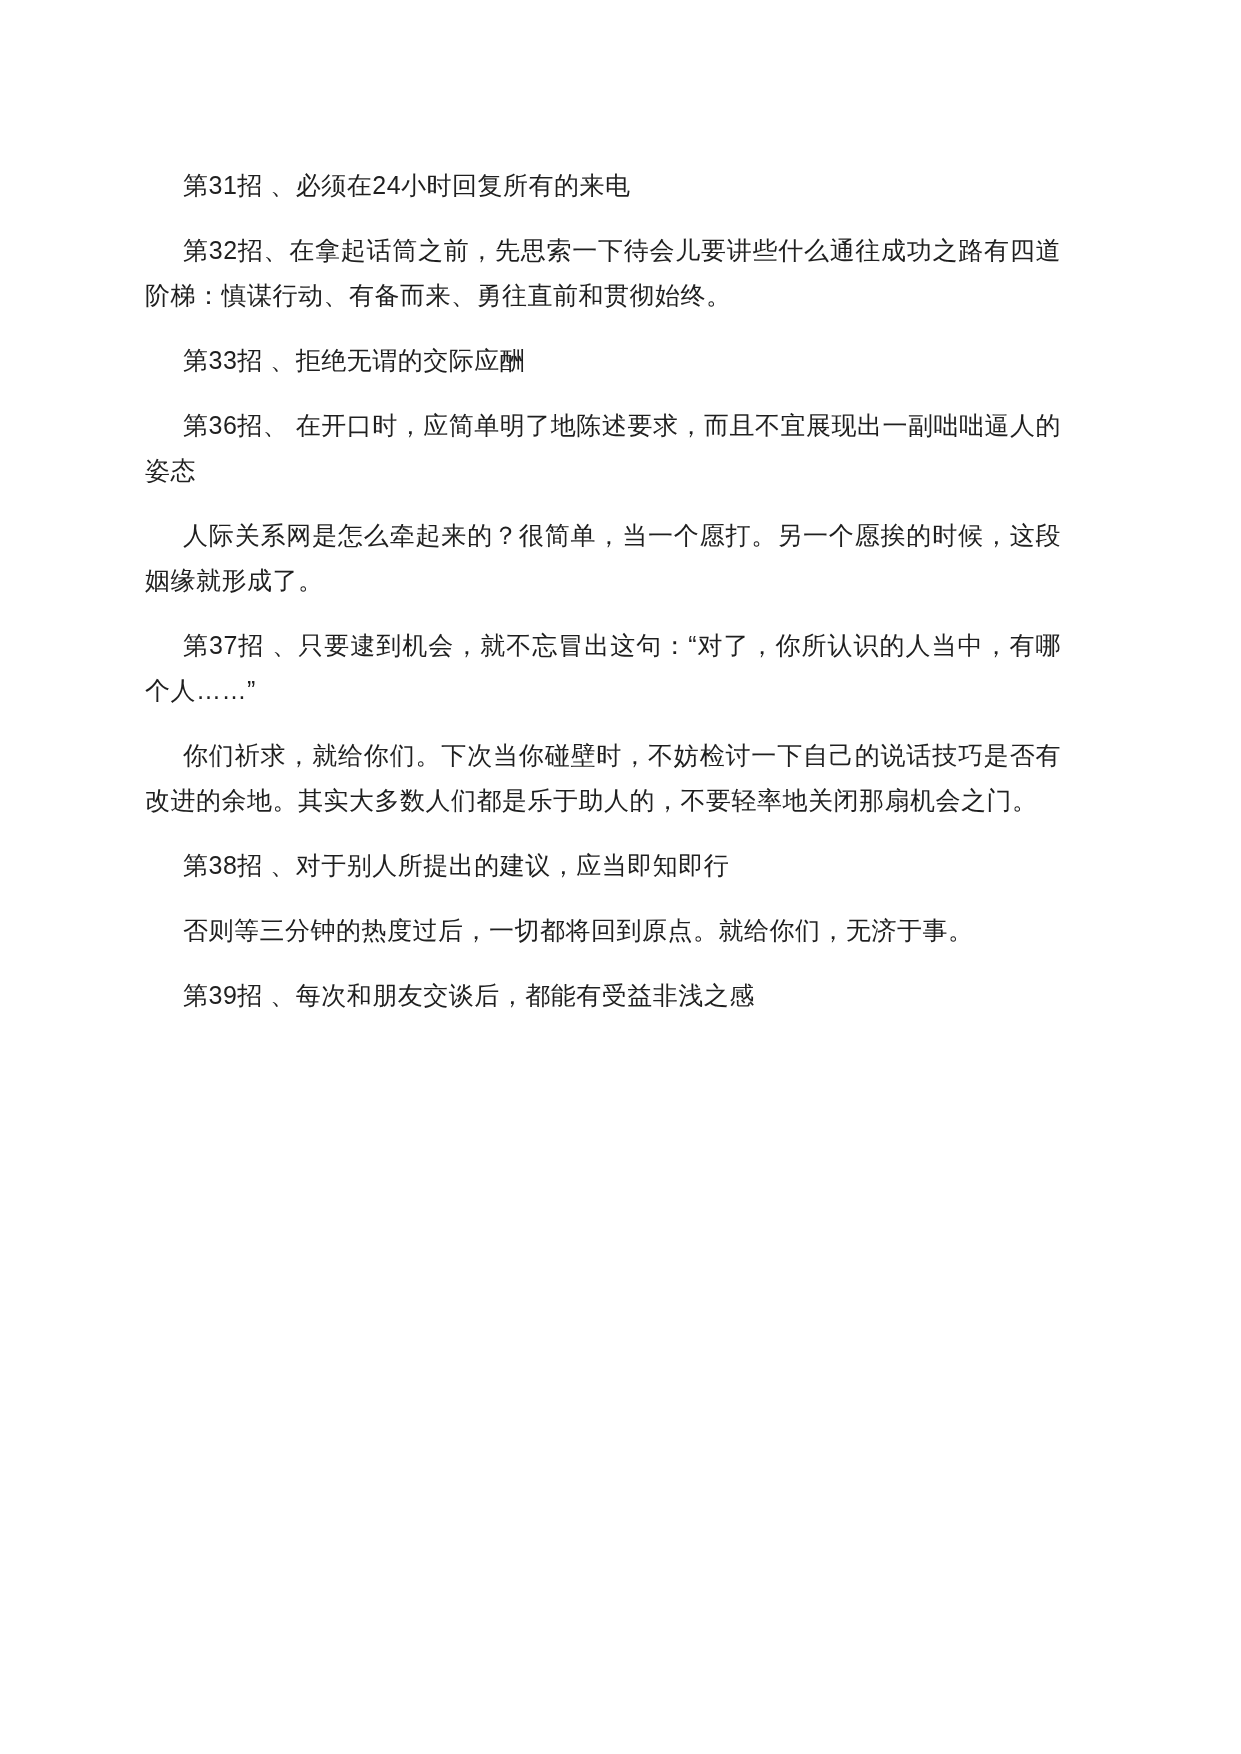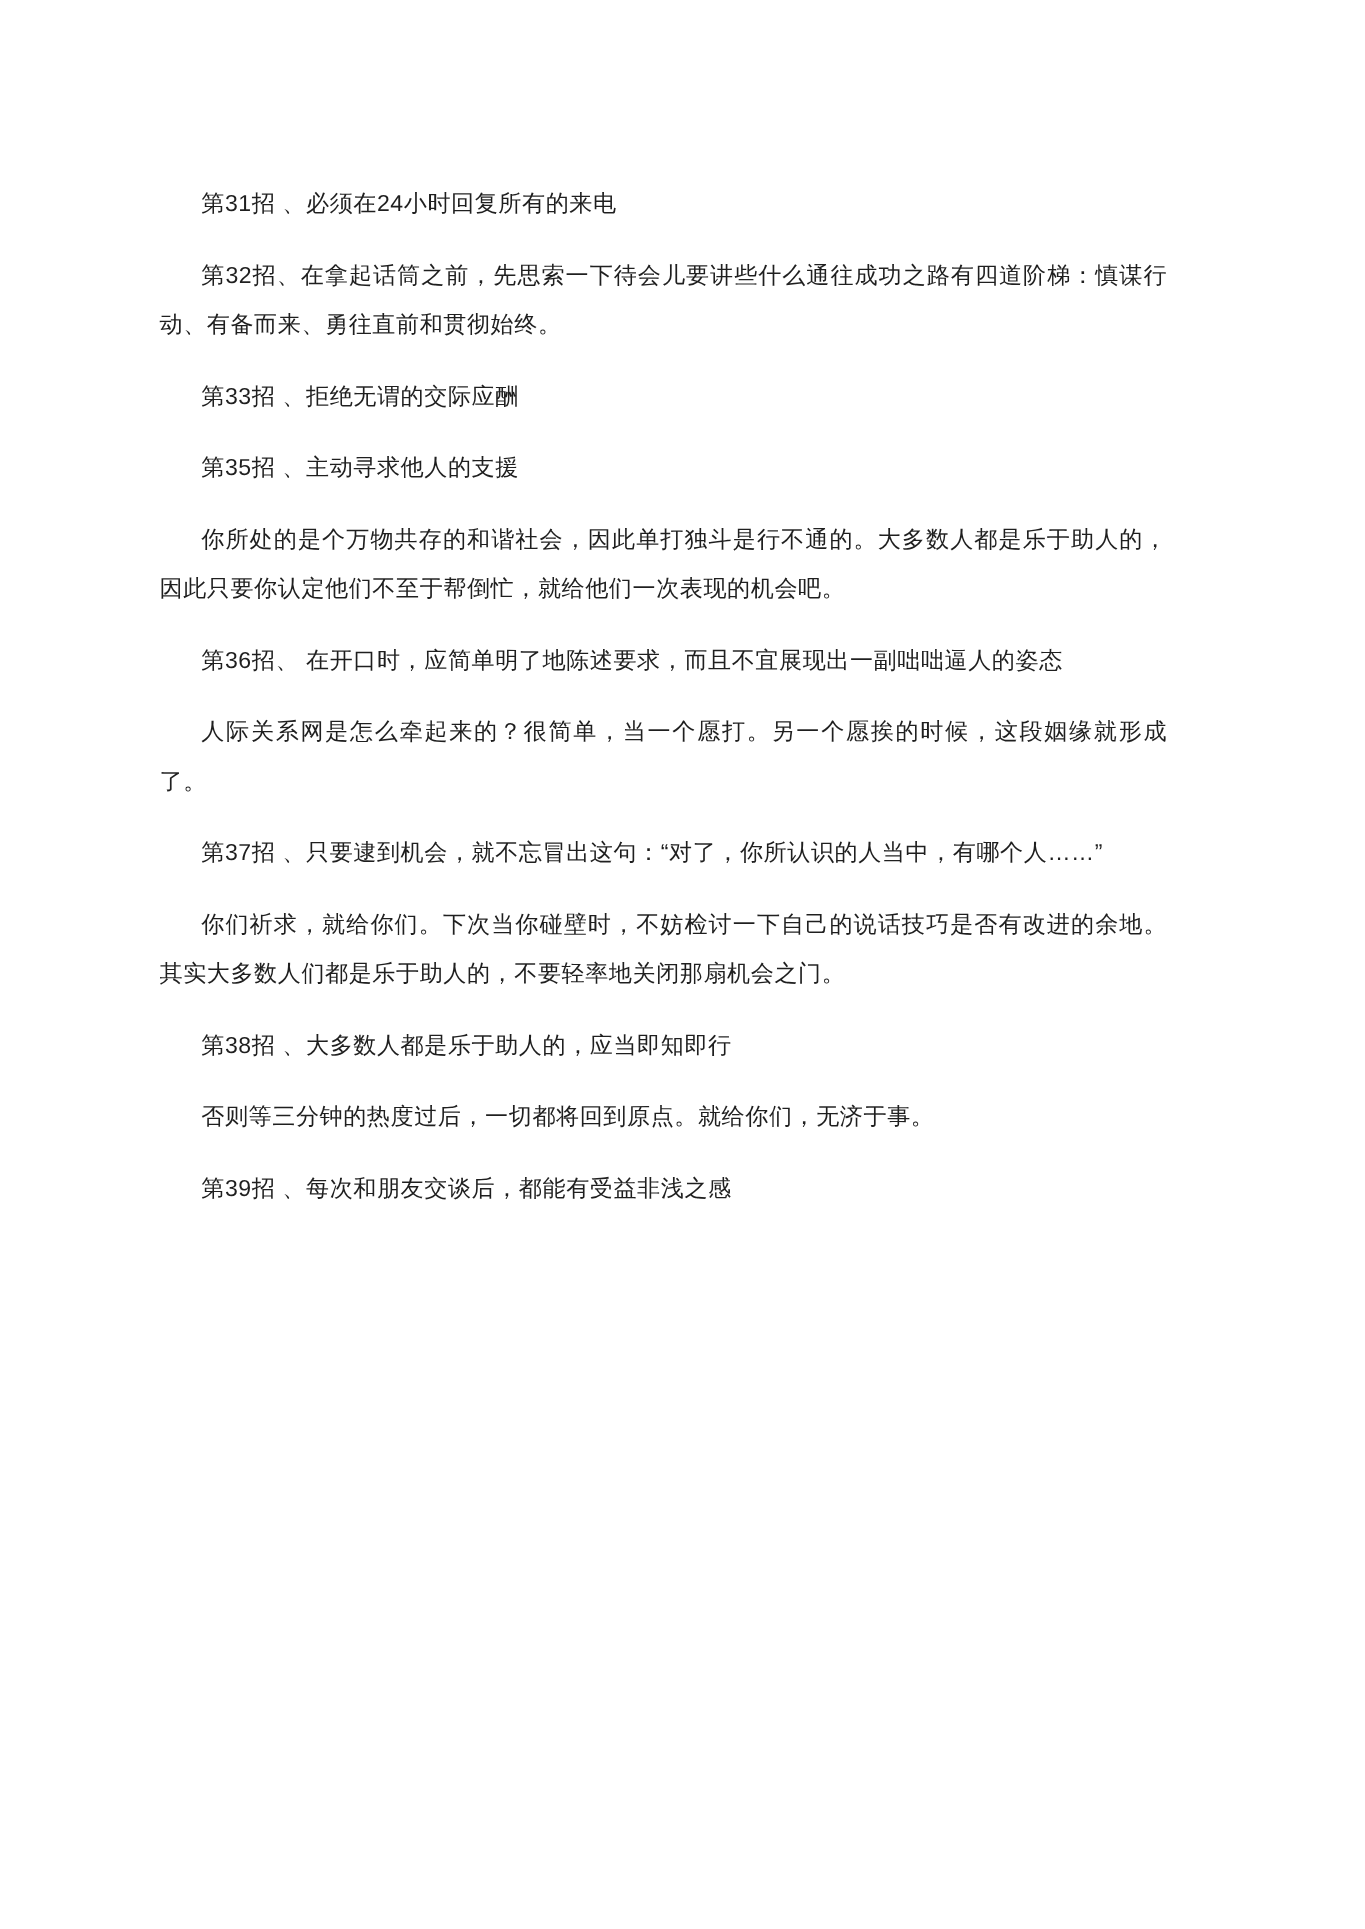--- a/index.html
+++ b/index.html
@@ -18,21 +18,21 @@
       color: #1f1f1f;
     }
     .content {
       position: absolute;
       top: 163px;
       left: 145px;
       width: 916px;
     }
     .content p {
       margin: 0 0 20px 0;
-      font-size: 21px;
+      font-size: 25px;
       line-height: 45px;
       text-indent: 38px;
       text-align: justify;
       letter-spacing: 0.5px;
       word-break: break-all;
     }
     .tip-heading {
       white-space: pre-wrap;
     }
   </style>
@@ -48,37 +48,33 @@
 
     <div class="section">
       <p class="tip-heading">第32招、在拿起话筒之前，先思索一下待会儿要讲些什么通往成功之路有四道阶梯：慎谋行动、有备而来、勇往直前和贯彻始终。</p>
     </div>
 
     <div class="section">
       <p class="tip-heading">第33招 、拒绝无谓的交际应酬</p>
     </div>
 
 
-    <div class="section">
-      <p class="tip-heading">第35招 、主动寻求他人的支援</p>
-      <p class="tip-body">你所处的是个万物共存的和谐社会，因此单打独斗是行不通的。大多数人都是乐于助人的，因此只要你认定他们不至于帮倒忙，就给他们一次表现的机会吧。</p>
-    </div>
 
     <div class="section">
       <p class="tip-heading">第36招、 在开口时，应简单明了地陈述要求，而且不宜展现出一副咄咄逼人的姿态</p>
       <p class="tip-body">人际关系网是怎么牵起来的？很简单，当一个愿打。另一个愿挨的时候，这段姻缘就形成了。</p>
     </div>
 
     <div class="section">
       <p class="tip-heading">第37招 、只要逮到机会，就不忘冒出这句：“对了，你所认识的人当中，有哪个人……”</p>
       <p class="tip-body">你们祈求，就给你们。下次当你碰壁时，不妨检讨一下自己的说话技巧是否有改进的余地。其实大多数人们都是乐于助人的，不要轻率地关闭那扇机会之门。</p>
     </div>
 
     <div class="section">
-      <p class="tip-heading">第38招 、大多数人都是乐于助人的，应当即知即行</p>
+      <p class="tip-heading">第38招 、对于别人所提出的建议，应当即知即行</p>
       <p class="tip-body">否则等三分钟的热度过后，一切都将回到原点。就给你们，无济于事。</p>
     </div>
 
     <div class="section">
       <p class="tip-heading">第39招 、每次和朋友交谈后，都能有受益非浅之感</p>
     </div>
 
   </div>
 </div>
 

